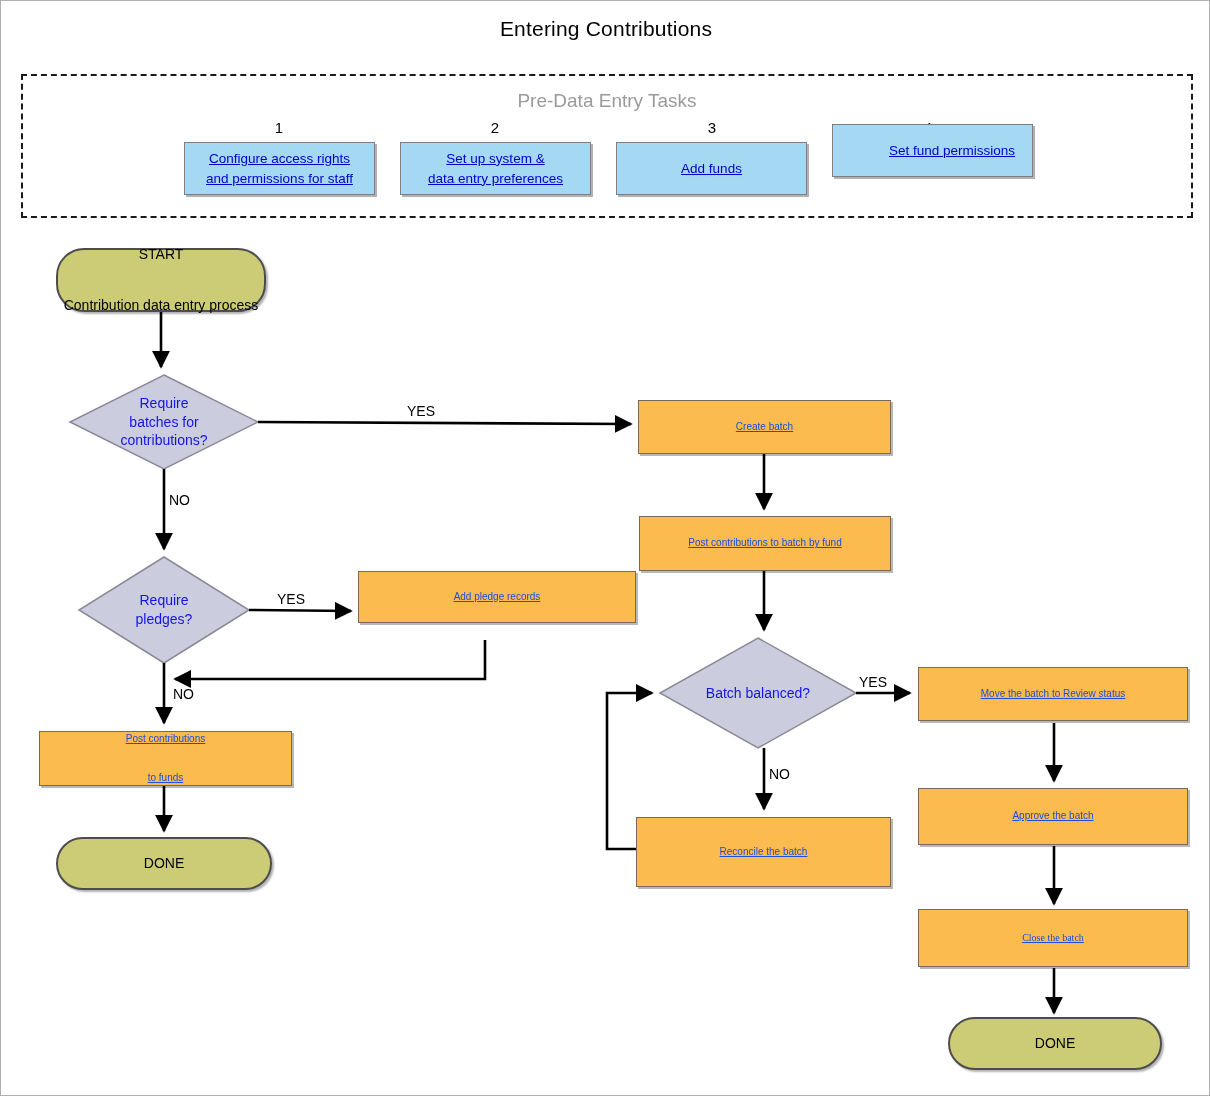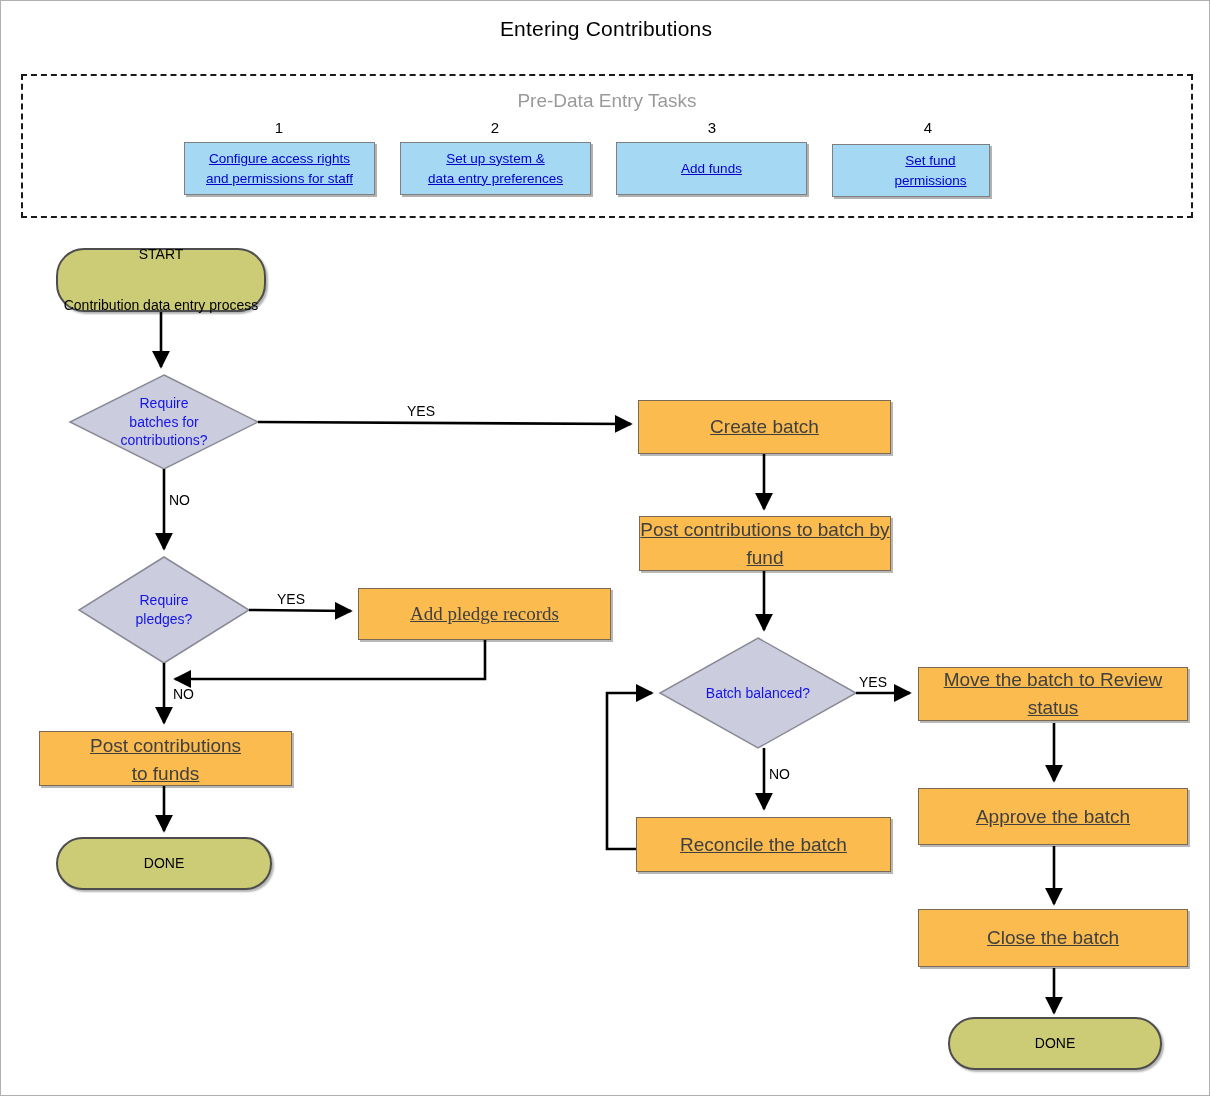--- a/index.html
+++ b/index.html
@@ -31,21 +31,21 @@
     font-size:13.5px;line-height:1.45;color:#0000cd;
     padding:4px 6px;
   }
   .pre-task span{text-decoration:underline;}
   .process{
     background:#fbb councils;
   }
   .process{
     background:#fbbb4e;border:1px solid #7a6a55;
     box-shadow:2px 2px 0 rgba(0,0,0,.28);
-    font-size:19px;line-height:1.45;color:#404040;
+    font-size:10px;line-height:1.45;color:#1d4ed8;
   }
   .process span{text-decoration:underline;}
   .terminator{
     background:#cccc77;border:2.5px solid #4d4d4d;border-radius:28px;
     box-shadow:2px 2px 2px rgba(0,0,0,.30);
     font-size:14px;line-height:1.35;color:#000;
   }
   .diamond-label{
     position:absolute;left:0;top:0;width:100%;height:100%;
     display:flex;align-items:center;justify-content:center;text-align:center;
@@ -72,21 +72,21 @@
     <span>Configure access rights</span>
     <span>and permissions for staff</span>
   </div>
   <div class="node pre-task" style="left:399px;top:141px;width:191px;height:53px;flex-direction:column;">
     <span>Set up system &amp;</span>
     <span>data entry preferences</span>
   </div>
   <div class="node pre-task" style="left:615px;top:141px;width:191px;height:53px;flex-direction:column;">
     <span>Add funds</span>
   </div>
-  <div class="node pre-task" style="left:831px;top:143px;width:158px;height:53px;flex-direction:column;padding-left:45px;">
+  <div class="node pre-task" style="left:831px;top:123px;width:201px;height:53px;flex-direction:column;padding-left:45px;">
     <span>Set fund permissions</span>
   </div>
 
   <svg id="svg-layer" viewBox="0 0 1210 1096">
     <defs>
       <marker id="arrow" viewBox="0 0 10 10" refX="9" refY="5" markerWidth="7" markerHeight="7" orient="auto-start-reverse">
         <path d="M 0 0 L 10 5 L 0 10 z" fill="#000"></path>
       </marker>
     </defs>
 
@@ -153,45 +153,45 @@
   </div>
   <div class="node terminator" style="left:947px;top:1016px;width:214px;height:53px;">
     <span>DONE</span>
   </div>
 
   <div class="node process" style="left:38px;top:730px;width:253px;height:55px;flex-direction:column;justify-content:space-between;">
     <span>Post contributions</span>
     <span>to funds</span>
   </div>
 
-  <div class="node process" style="left:357px;top:587px;width:253px;height:52px;font-family:Liberation Serif, serif;">
+  <div class="node process" style="left:357px;top:570px;width:278px;height:52px;">
     <span>Add pledge records</span>
   </div>
 
   <div class="node process" style="left:637px;top:399px;width:253px;height:54px;">
     <span>Create batch</span>
   </div>
 
   <div class="node process" style="left:638px;top:515px;width:252px;height:55px;">
     <span>Post contributions to batch by fund</span>
   </div>
 
-  <div class="node process" style="left:635px;top:816px;width:255px;height:55px;">
+  <div class="node process" style="left:635px;top:816px;width:255px;height:70px;">
     <span>Reconcile the batch</span>
   </div>
 
   <div class="node process" style="left:917px;top:666px;width:270px;height:54px;">
     <span>Move the batch to Review status</span>
   </div>
 
   <div class="node process" style="left:917px;top:787px;width:270px;height:57px;">
     <span>Approve the batch</span>
   </div>
 
-  <div class="node process" style="left:917px;top:908px;width:270px;height:58px;">
+  <div class="node process" style="left:917px;top:908px;width:270px;height:58px;font-family:Liberation Serif, serif;">
     <span>Close the batch</span>
   </div>
 
   <div class="edge-label" style="left:385px;top:402px;width:70px;">YES</div>
   <div class="edge-label" style="left:168px;top:491px;width:40px;text-align:left;">NO</div>
   <div class="edge-label" style="left:263px;top:590px;width:54px;">YES</div>
   <div class="edge-label" style="left:172px;top:685px;width:40px;text-align:left;">NO</div>
   <div class="edge-label" style="left:850px;top:673px;width:44px;">YES</div>
   <div class="edge-label" style="left:768px;top:765px;width:40px;text-align:left;">NO</div>
 

